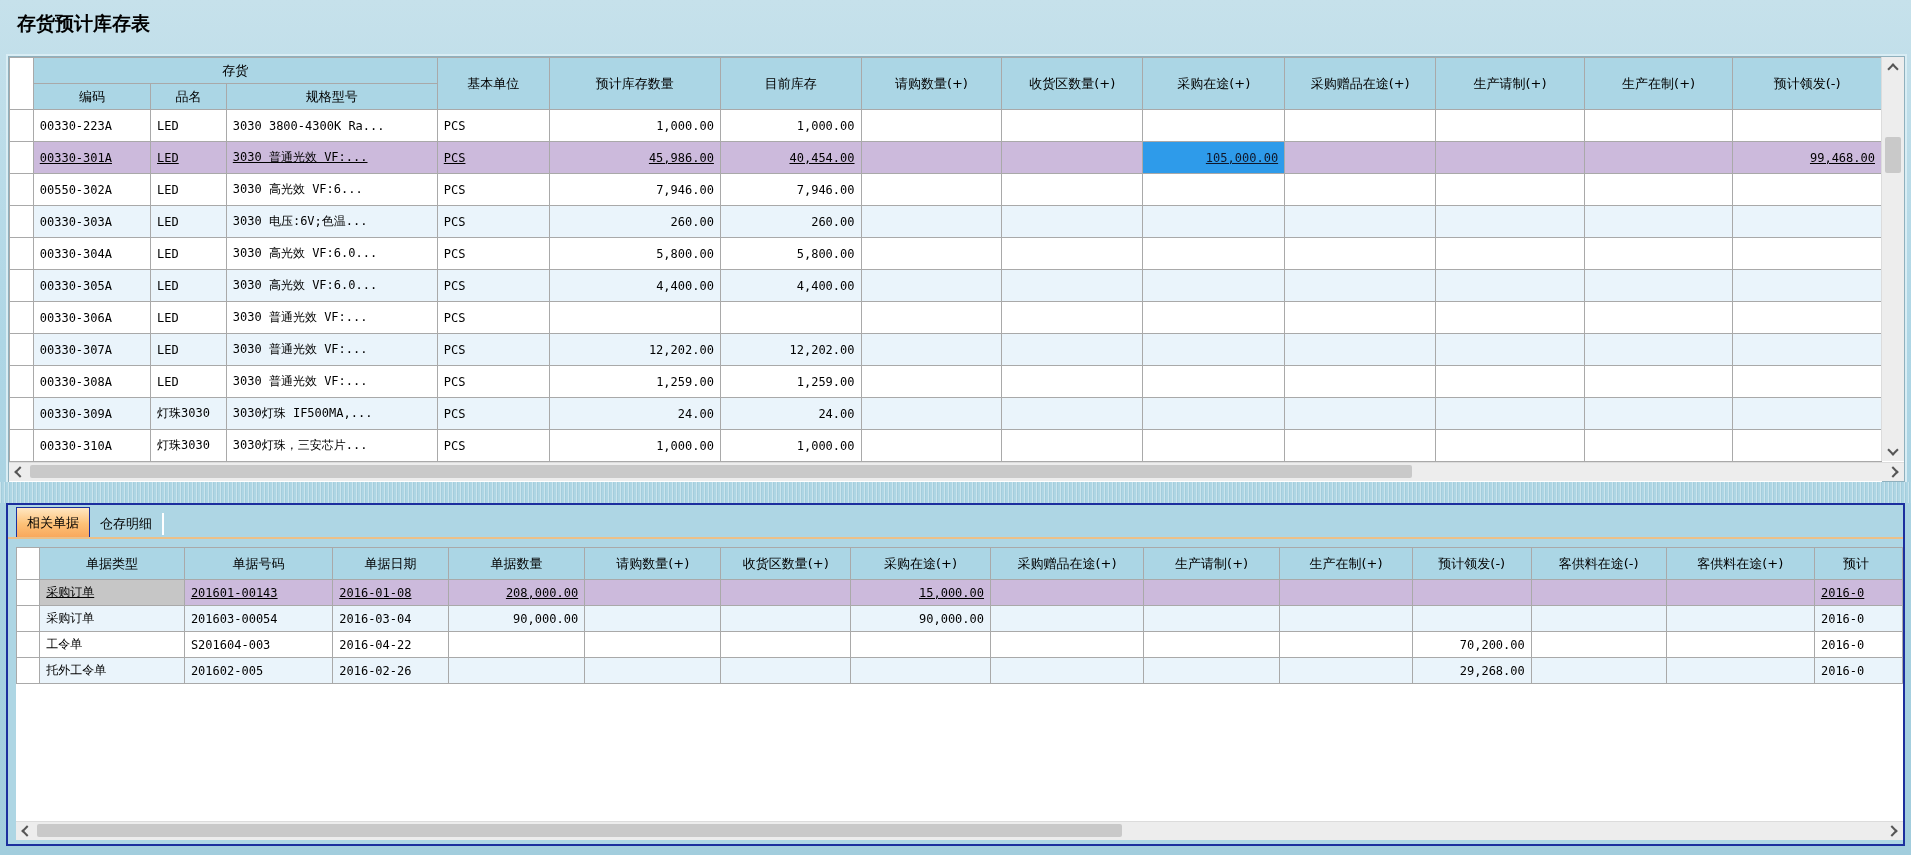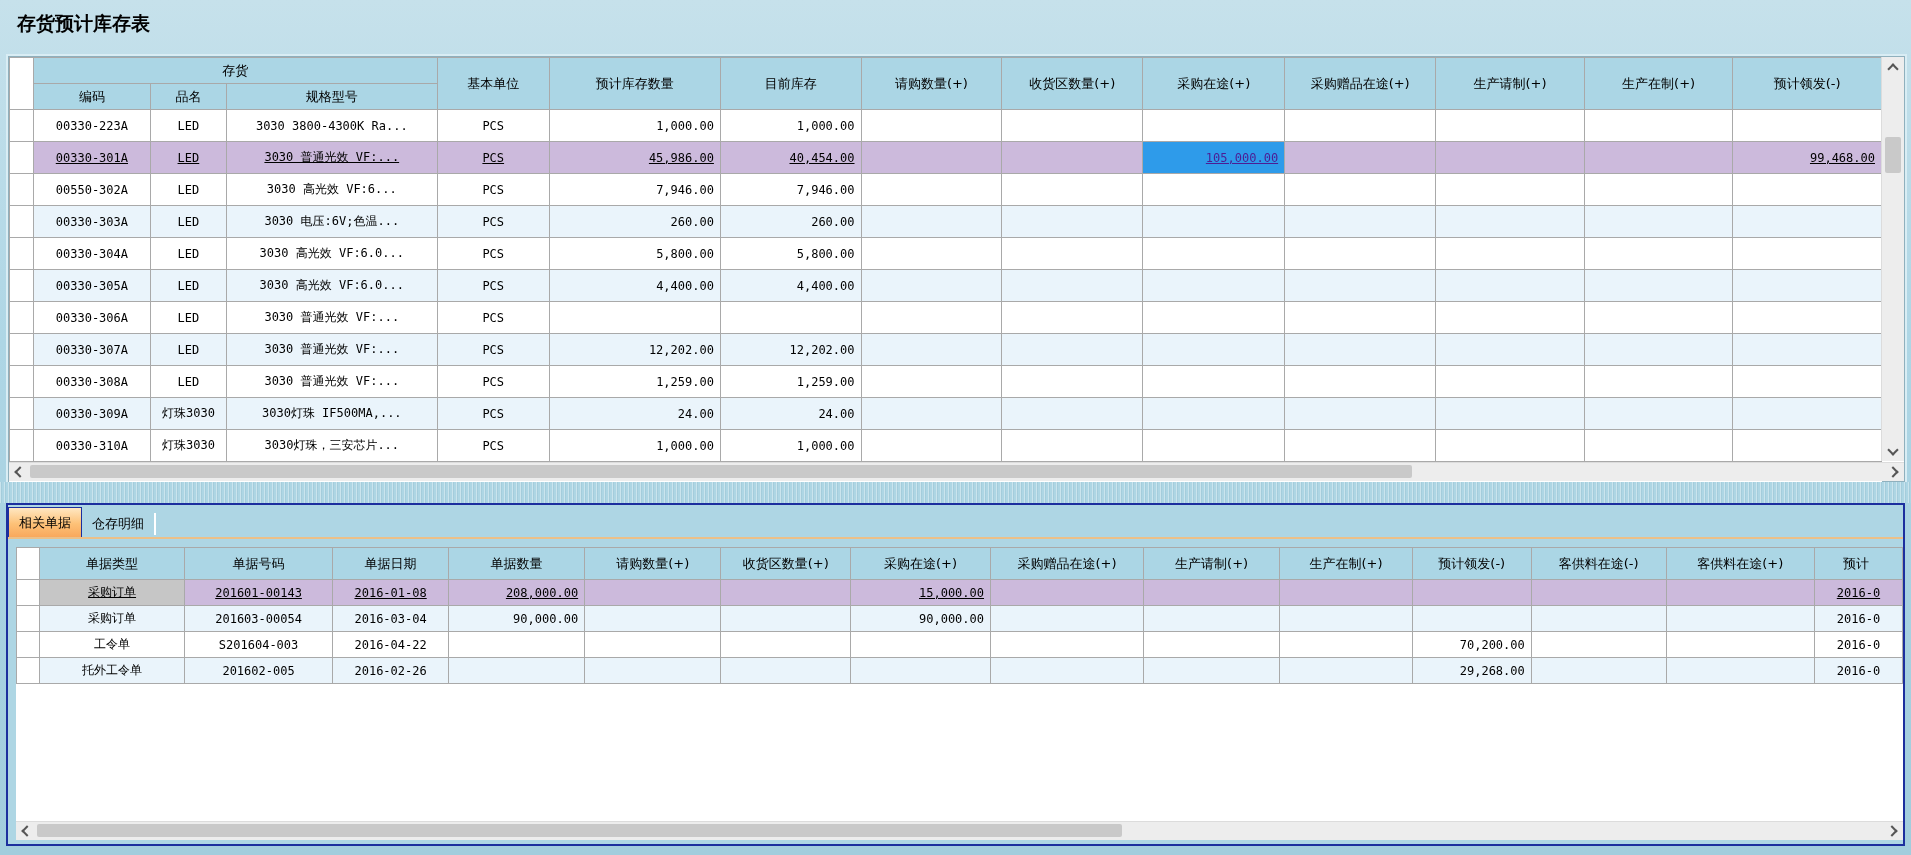--- a/index.html
+++ b/index.html
@@ -13,26 +13,26 @@
   .title{position:absolute;left:17px;top:11px;font-size:19px;font-weight:bold;color:#000;}
 
   
   table.grid{border-collapse:collapse;table-layout:fixed;background:#fff;
     font-family:"DejaVu Sans Mono","DejaVu Sans",sans-serif;}
   .grid th,.grid td{border:1px solid #a9a9a9;padding:0 6px;overflow:hidden;
     white-space:nowrap;font-weight:normal;}
   .grid th{background:#abd6e5;text-align:center;font-size:13px;
     font-family:"DejaVu Sans","DejaVu Sans Mono",sans-serif;}
   .grid td{font-size:12px;background:#fff;}
-  .grid td.L{text-align:center;} .grid td.R{text-align:right;}
+  .grid td.L{text-align:left;} .grid td.R{text-align:right;}
   .grid th.corner, .grid td.ind{background:#fff;}
   tr.alt td{background:#eaf4fb;}
   tr.sel td{background:#ccbadc;text-decoration:underline;}
   tr.alt td.ind, tr.sel td.ind{background:#fff;}
-  td.selcell{background:#2e9bea !important;color:#4c1d95;}
+  td.selcell{background:#2e9bea !important;color:#0f172a;}
   td.foccell{background:#c6c6c6 !important;color:#000;}
 
   
   .topframe{position:absolute;left:8px;top:56px;width:1895px;height:424px;
     border:1px solid #8fb0bd;background:#fff;box-shadow:0 0 0 2px #d9edf4;}
   .topviewport{position:absolute;left:0;top:0;width:1873px;height:428px;overflow:hidden;background:#fff;}
   .top-grid th{height:25px;}
   .top-grid td{height:31px;}
 
   
@@ -51,21 +51,21 @@
   .splitter{position:absolute;left:0;top:482px;width:1911px;height:21px;
     background:#aed6e4;
     background-image:repeating-linear-gradient(90deg,rgba(255,255,255,.35) 0 1px,rgba(120,160,180,.18) 1px 2px,transparent 2px 4px);}
 
   
   .panel{position:absolute;left:6px;top:503px;width:1899px;height:343px;
     border:2px solid #1c2f9e;background:#aed6e4;box-sizing:border-box;}
   .tabbar{position:absolute;left:0;top:0;width:100%;height:32px;border-bottom:2px solid #ecc088;display:flex;align-items:flex-end;}
   .tab{height:27px;line-height:27px;padding:0 10px;font-size:13px;cursor:default;color:#000;}
   .tab.active{background:linear-gradient(180deg,#ffe7c2 0%,#fdc177 55%,#f9a85c 100%);
-    border:1px solid #1c2f9e;border-bottom:none;height:29px;line-height:29px;margin-left:0;}
+    border:1px solid #1c2f9e;border-bottom:none;height:29px;line-height:29px;margin-left:8px;}
   .tabsep{width:2px;height:22px;background:#fff;margin-bottom:2px;}
   .bviewport{position:absolute;left:8px;top:42px;width:1887px;height:275px;overflow:hidden;background:#fff;}
   .bot-grid th{height:31px;}
   .bot-grid td{height:25px;}
   .bot-grid th.lasth{text-align:left;padding-left:28px;}
   .panel .hscroll{left:8px;width:1887px;bottom:4px;}
 </style>
 </head>
 <body>
 

